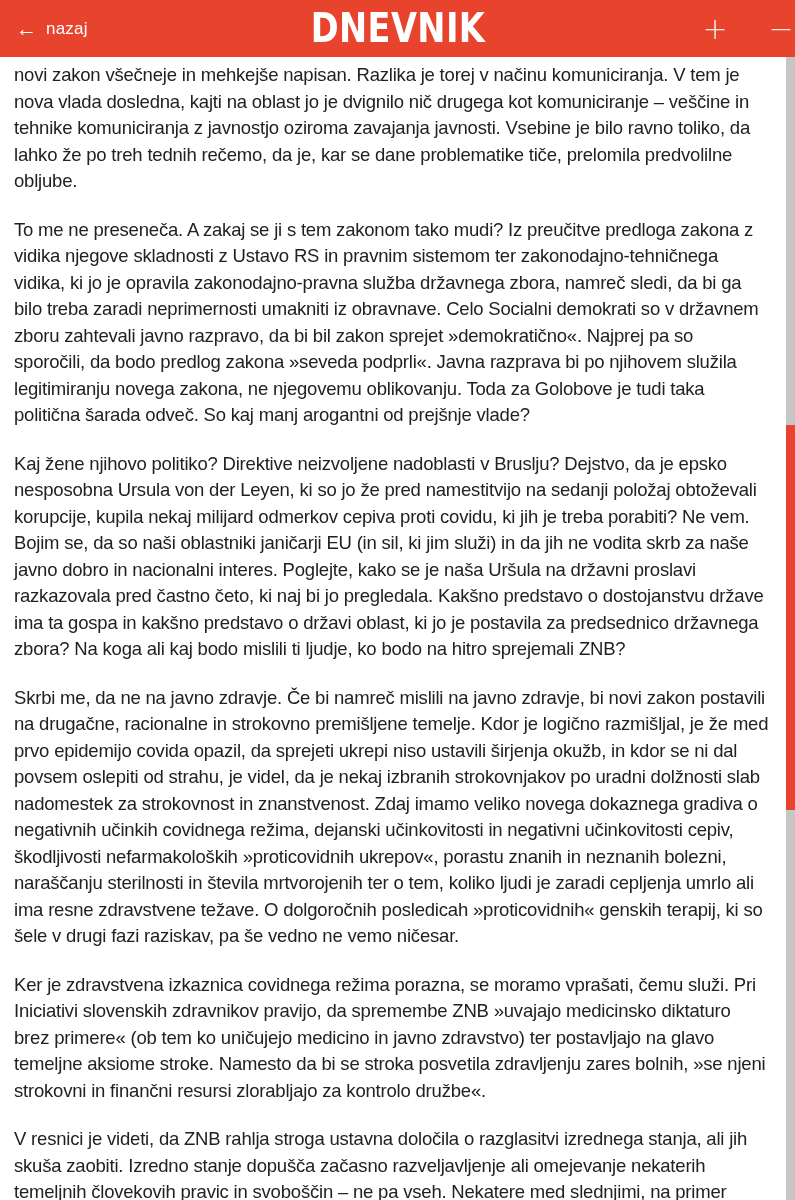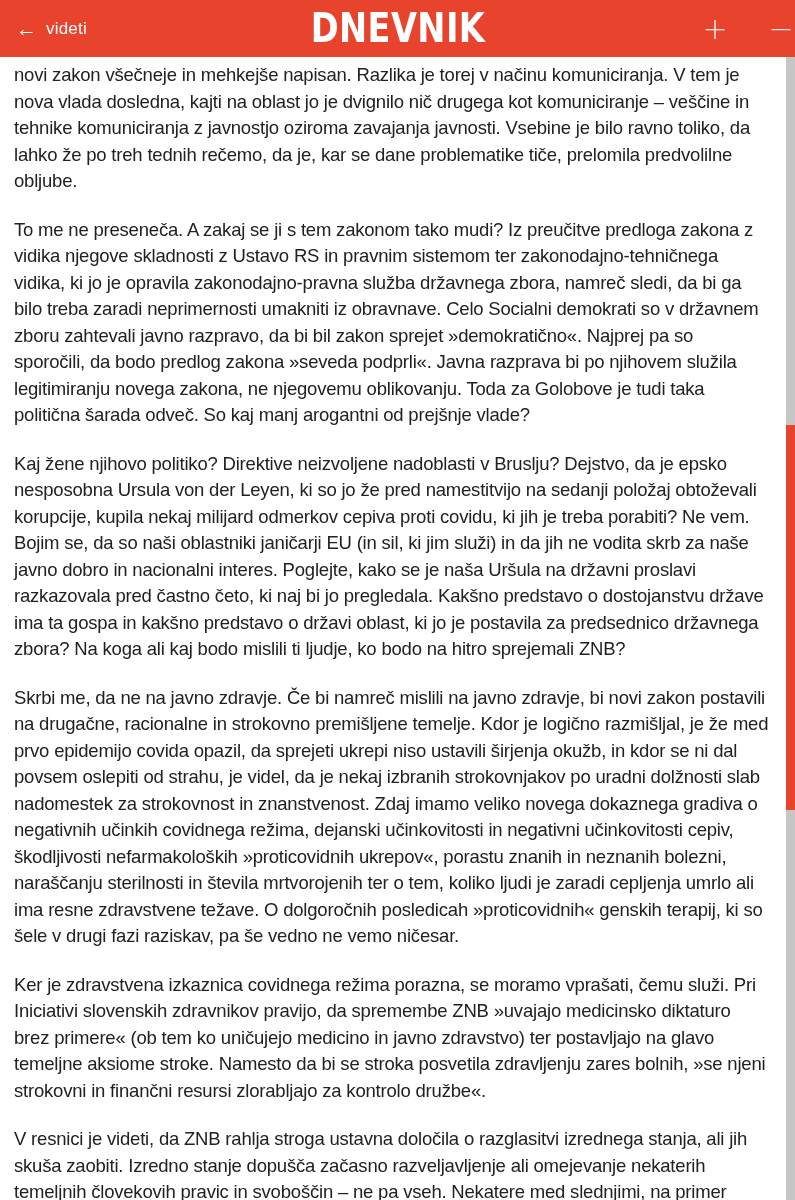--- a/index.html
+++ b/index.html
@@ -93,21 +93,21 @@
     width: 9px; height: 385px;
     background: #e8432d;
   }
 </style>
 </head>
 <body>
 
 <header class="app-header">
   <button class="back-btn">
     <span class="back-arrow">←</span>
-    <span class="back-label">videti</span>
+    <span class="back-label">nazaj</span>
   </button>
   <div class="logo">DNEVNIK</div>
   <button class="font-btn font-plus">+</button>
   <button class="font-btn font-minus">−</button>
 </header>
 
 <main class="article">
     <p>novi zakon všečneje in mehkejše napisan. Razlika je torej v načinu komuniciranja. V tem je nova vlada dosledna, kajti na oblast jo je dvignilo nič drugega kot komuniciranje – veščine in tehnike komuniciranja z javnostjo oziroma zavajanja javnosti. Vsebine je bilo ravno toliko, da lahko že po treh tednih rečemo, da je, kar se dane problematike tiče, prelomila predvolilne obljube.</p>
     <p>To me ne preseneča. A zakaj se ji s tem zakonom tako mudi? Iz preučitve predloga zakona z vidika njegove skladnosti z Ustavo RS in pravnim sistemom ter zakonodajno-tehničnega vidika, ki jo je opravila zakonodajno-pravna služba državnega zbora, namreč sledi, da bi ga bilo treba zaradi neprimernosti umakniti iz obravnave. Celo Socialni demokrati so v državnem zboru zahtevali javno razpravo, da bi bil zakon sprejet »demokratično«. Najprej pa so sporočili, da bodo predlog zakona »seveda podprli«. Javna razprava bi po njihovem služila legitimiranju novega zakona, ne njegovemu oblikovanju. Toda za Golobove je tudi taka politična šarada odveč. So kaj manj arogantni od prejšnje vlade?</p>
     <p>Kaj žene njihovo politiko? Direktive neizvoljene nadoblasti v Bruslju? Dejstvo, da je epsko nesposobna Ursula von der Leyen, ki so jo že pred namestitvijo na sedanji položaj obtoževali korupcije, kupila nekaj milijard odmerkov cepiva proti covidu, ki jih je treba porabiti? Ne vem. Bojim se, da so naši oblastniki janičarji EU (in sil, ki jim služi) in da jih ne vodita skrb za naše javno dobro in nacionalni interes. Poglejte, kako se je naša Uršula na državni proslavi razkazovala pred častno četo, ki naj bi jo pregledala. Kakšno predstavo o dostojanstvu države ima ta gospa in kakšno predstavo o državi oblast, ki jo je postavila za predsednico državnega zbora? Na koga ali kaj bodo mislili ti ljudje, ko bodo na hitro sprejemali ZNB?</p>

